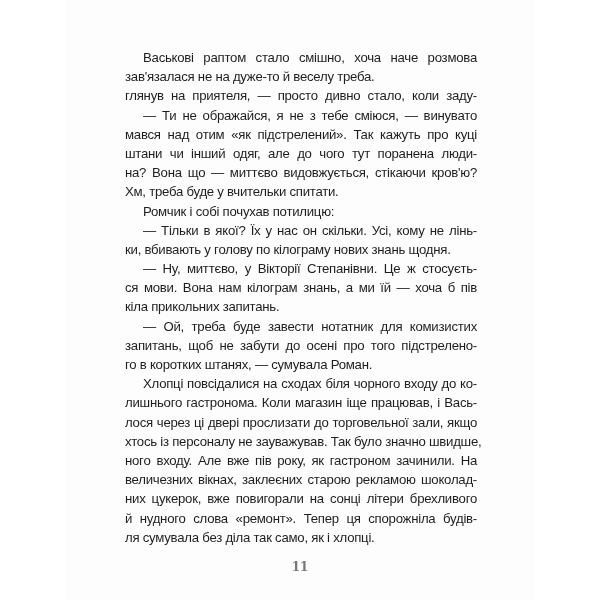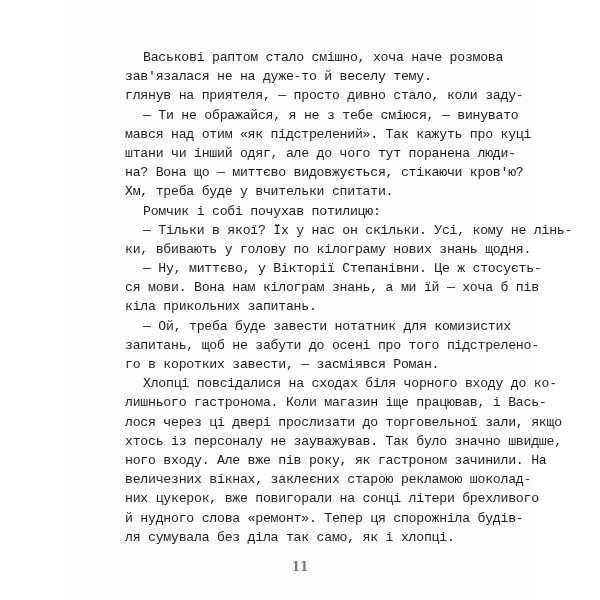--- a/index.html
+++ b/index.html
@@ -6,21 +6,21 @@
   body {
     width:600px; height:600px; background:#ffffff; position:relative; overflow:hidden;
   }
   .page {
     position:absolute; left:66px; top:0; width:468px; height:600px;
     background:#fdfdfd;
     box-shadow: 0 0 2px rgba(0,0,0,0.03);
   }
   .text-block {
     position:absolute; left:125px; top:48px; width:352px;
-    font-family:Liberation Mono, monospace;
+    font-family:Liberation Sans, sans-serif;
     font-size:13.2px; line-height:19.2px; color:#1e1e1e;
     letter-spacing:-0.25px;
   }
   .line {
     display:block; white-space:nowrap; height:19.2px;
     text-align:justify; text-align-last:justify;
   }
   .line.last { text-align-last:left; }
   .line.indent { padding-left:18px; }
   .page-number {
@@ -28,36 +28,36 @@
     font-family:"DejaVu Serif", serif; font-size:12px; color:#777;font-weight:bold;
   }
 </style>
 </head>
 <body>
 
 <div class="page"></div>
 
 <div class="text-block" id="text-block">
     <span class="line indent">Васькові раптом стало смішно, хоча наче розмова</span>
-    <span class="line last">зав'язалася не на дуже-то й веселу тему.</span>
+    <span class="line last">зав'язалася не на дуже-то й веселу треба.</span>
     <span class="line">глянув на приятеля, — просто дивно стало, коли заду-</span>
     <span class="line indent">— Ти не ображайся, я не з тебе сміюся, — винувато</span>
     <span class="line">мався над отим «як підстрелений». Так кажуть про куці</span>
     <span class="line">штани чи інший одяг, але до чого тут поранена люди-</span>
     <span class="line">на? Вона що — миттєво видовжується, стікаючи кров'ю?</span>
     <span class="line last">Хм, треба буде у вчительки спитати.</span>
     <span class="line indent last">Ромчик і собі почухав потилицю:</span>
     <span class="line indent">— Тільки в якої? Їх у нас он скільки. Усі, кому не лінь-</span>
     <span class="line last">ки, вбивають у голову по кілограму нових знань щодня.</span>
     <span class="line indent">— Ну, миттєво, у Вікторії Степанівни. Це ж стосуєть-</span>
     <span class="line">ся мови. Вона нам кілограм знань, а ми їй — хоча б пів</span>
     <span class="line last">кіла прикольних запитань.</span>
     <span class="line indent">— Ой, треба буде завести нотатник для комизистих</span>
     <span class="line">запитань, щоб не забути до осені про того підстрелено-</span>
-    <span class="line last">го в коротких завести, — засміявся Роман.</span>
+    <span class="line last">го в коротких штанях, — сумувала Роман.</span>
     <span class="line indent">Хлопці повсідалися на сходах біля чорного входу до ко-</span>
     <span class="line">лишнього гастронома. Коли магазин іще працював, і Вась-</span>
     <span class="line">лося через ці двері прослизати до торговельної зали, якщо</span>
     <span class="line">хтось із персоналу не зауважував. Так було значно швидше,</span>
     <span class="line">ного входу. Але вже пів року, як гастроном зачинили. На</span>
     <span class="line">величезних вікнах, заклеєних старою рекламою шоколад-</span>
     <span class="line">них цукерок, вже повигорали на сонці літери брехливого</span>
     <span class="line">й нудного слова «ремонт». Тепер ця спорожніла будів-</span>
     <span class="line last">ля сумувала без діла так само, як і хлопці.</span>
   </div>

